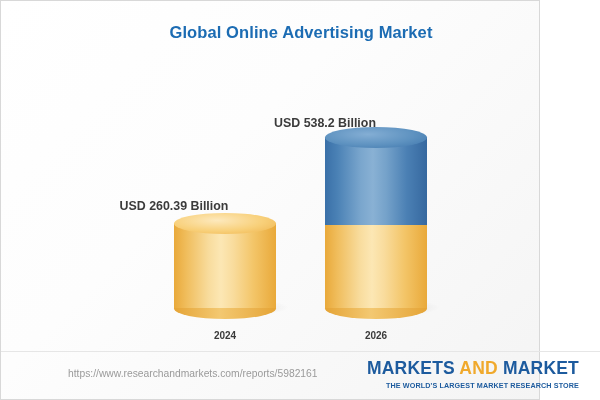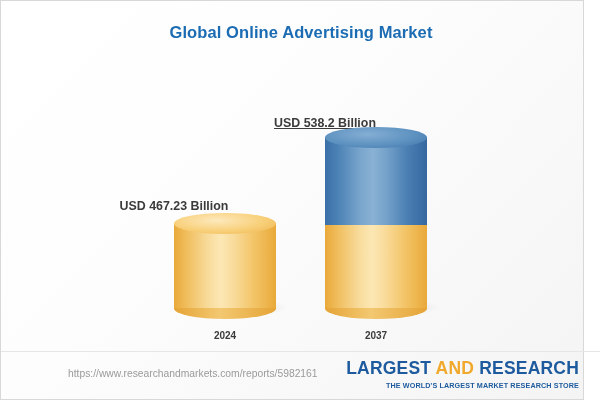--- a/index.html
+++ b/index.html
@@ -2,21 +2,21 @@
 <html><head>
 <meta charset="utf-8">
 <style>
   html,body{margin:0;padding:0;}
   body{
     width:600px;height:400px;overflow:hidden;
     font-family:"Liberation Sans", sans-serif;
     background:#ffffff;
   }
   #canvas{
-    position:relative;width:584px;height:400px;box-sizing:border-box;
+    position:relative;width:540px;height:400px;box-sizing:border-box;
     border:1px solid #d8d8d8;
     background:linear-gradient(135deg,#ffffff 0%,#fdfdfd 40%,#f4f4f4 100%);
   }
 
   
   #chart-title{
     position:absolute;left:0;top:22px;width:600px;text-align:center;
     font-size:16.5px;font-weight:bold;color:#1c6cb3;letter-spacing:.1px;
   }
   #chart-subtitle{
@@ -104,51 +104,51 @@
 </head>
 <body>
 
 <div id="canvas">
 
   <div id="chart-title">Global Online Advertising Market</div>
 
   <div id="plot">
 
     <div class="bar-group g0">
-      <div class="bar-value" style="bottom:95px;">USD 467.23 Billion</div>
+      <div class="bar-value" style="bottom:95px;">USD 260.39 Billion</div>
       <div class="cyl" style="height:85px;">
         <div class="shadow"></div>
         <div class="seg yellow" style="bottom:0;height:85px;">
           <div class="cap bot"></div>
           <div class="body"></div>
           <div class="cap top"></div>
         </div>
       </div>
       <div class="bar-cat">2024</div>
     </div>
 
     <div class="bar-group g1">
-      <div class="bar-value" style="bottom:178px;text-decoration:underline;">USD 538.2 Billion</div>
+      <div class="bar-value" style="bottom:178px;">USD 538.2 Billion</div>
       <div class="cyl" style="height:171px;">
         <div class="shadow"></div>
         <div class="seg yellow" style="bottom:0;height:83px;">
           <div class="cap bot"></div>
           <div class="body"></div>
         </div>
         <div class="seg blue" style="bottom:83px;height:88px;">
           <div class="body"></div>
           <div class="cap top"></div>
         </div>
       </div>
-      <div class="bar-cat">2037</div>
+      <div class="bar-cat">2026</div>
     </div>
 
   </div>
 
   <div id="footer">
     <div id="source-url">https://www.researchandmarkets.com/reports/5982161</div>
     <div id="brand">
-      <div id="brand-name"><span>LARGEST</span><span class="and"> AND </span><span>RESEARCH</span></div>
+      <div id="brand-name"><span>MARKETS</span><span class="and"> AND </span><span>MARKET</span></div>
       <div id="brand-tagline">THE WORLD'S LARGEST MARKET RESEARCH STORE</div>
     </div>
   </div>
 
 </div>
 
 </body></html>

